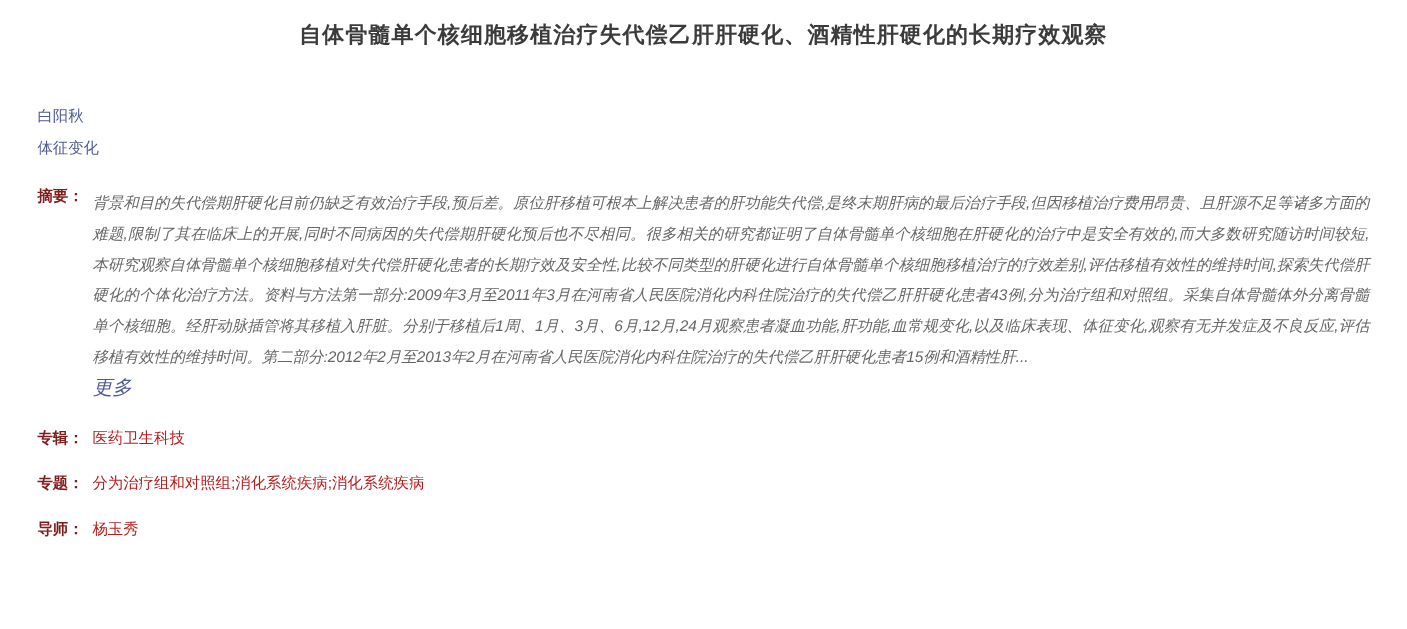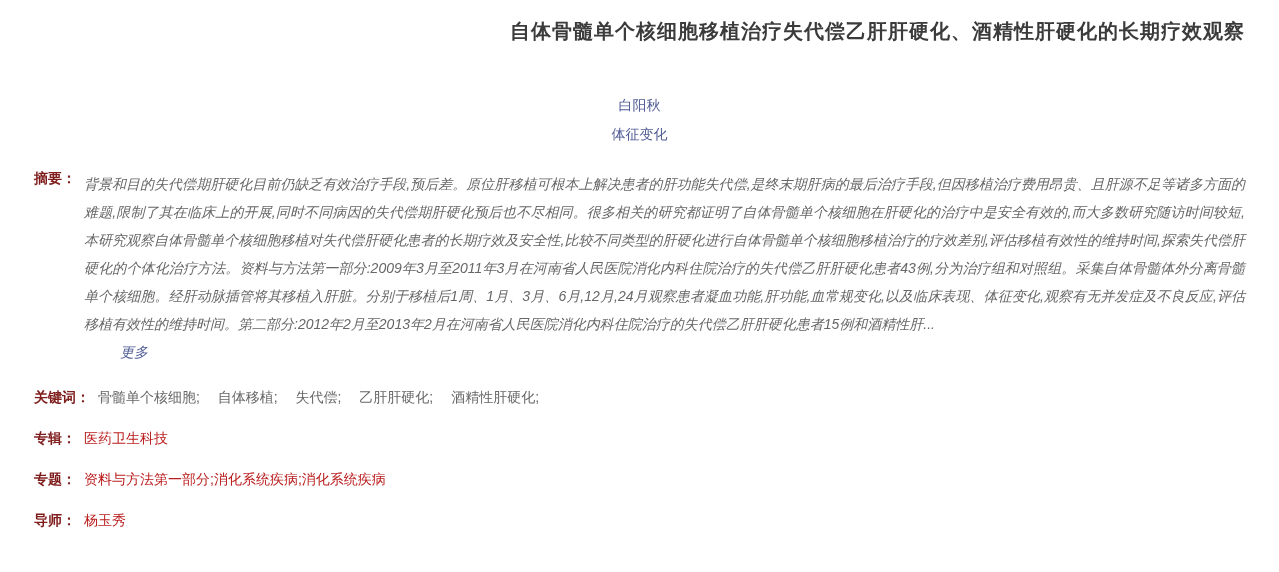--- a/index.html
+++ b/index.html
@@ -9,29 +9,29 @@
     font-family: "Liberation Sans", "DejaVu Sans", sans-serif;
   }
   .page {
     width: 1279px;
     height: 572px;
     padding: 14px 34px 10px 34px;
     background: #ffffff;
     overflow: hidden;
   }
   .doc-title {
-    text-align: right;
+    text-align: center;
     font-size: 20px;
     font-weight: bold;
     color: #3b3b3b;
     letter-spacing: 1px;
     margin-top: 4px;
   }
   .byline {
-    text-align: center;
+    text-align: left;
     font-size: 14px;
     margin-top: 0;
   }
   .author-line { margin-top: 52px; }
   .org-line { margin-top: 11px; }
   .link {
     color: #4f5b94;
     text-decoration: none;
     cursor: pointer;
   }
@@ -51,22 +51,21 @@
   .abstract-body {
     flex: 1;
     color: #666666;
     line-height: 28px;
     text-align: justify;
     font-style: italic;
   }
   .more-link {
     display: inline-block;
     margin-top: 0;
-    font-size: 14px;
-    margin-left: 36px;
+    font-size: 18px;
   }
   .meta-row {
     display: flex;
     align-items: flex-start;
     font-size: 14px;
     margin-top: 21px;
     line-height: 20px;
   }
   .meta-value { color: #b91c1c; }
   .keyword {
@@ -92,39 +91,29 @@
 
   <div class="abstract-row">
     <span class="field-label">摘要：</span>
     <div class="abstract-body">
       <span>背景和目的失代偿期肝硬化目前仍缺乏有效治疗手段,预后差。原位肝移植可根本上解决患者的肝功能失代偿,是终末期肝病的最后治疗手段,但因移植治疗费用昂贵、且肝源不足等诸多方面的难题,限制了其在临床上的开展,同时不同病因的失代偿期肝硬化预后也不尽相同。很多相关的研究都证明了自体骨髓单个核细胞在肝硬化的治疗中是安全有效的,而大多数研究随访时间较短,本研究观察自体骨髓单个核细胞移植对失代偿肝硬化患者的长期疗效及安全性,比较不同类型的肝硬化进行自体骨髓单个核细胞移植治疗的疗效差别,评估移植有效性的维持时间,探索失代偿肝硬化的个体化治疗方法。资料与方法第一部分:2009年3月至2011年3月在河南省人民医院消化内科住院治疗的失代偿乙肝肝硬化患者43例,分为治疗组和对照组。采集自体骨髓体外分离骨髓单个核细胞。经肝动脉插管将其移植入肝脏。分别于移植后1周、1月、3月、6月,12月,24月观察患者凝血功能,肝功能,血常规变化,以及临床表现、体征变化,观察有无并发症及不良反应,评估移植有效性的维持时间。第二部分:2012年2月至2013年2月在河南省人民医院消化内科住院治疗的失代偿乙肝肝硬化患者15例和酒精性肝...</span>
       <br>
       <a class="link more-link">更多</a>
     </div>
   </div>
 
-  <div class="meta-row">
-    <span class="field-label">关键词：</span>
-    <span>
-      <a class="keyword">骨髓单个核细胞;</a>
-      <a class="keyword">自体移植;</a>
-      <a class="keyword">失代偿;</a>
-      <a class="keyword">乙肝肝硬化;</a>
-      <a class="keyword">酒精性肝硬化;</a>
-    </span>
-  </div>
 
   <div class="meta-row">
     <span class="field-label">专辑：</span>
     <span class="meta-value">医药卫生科技</span>
   </div>
 
   <div class="meta-row">
     <span class="field-label">专题：</span>
-    <span class="meta-value">资料与方法第一部分;消化系统疾病;消化系统疾病</span>
+    <span class="meta-value">分为治疗组和对照组;消化系统疾病;消化系统疾病</span>
   </div>
 
 
   <div class="meta-row">
     <span class="field-label">导师：</span>
     <span class="meta-value">杨玉秀</span>
   </div>
 
 </div>
 

